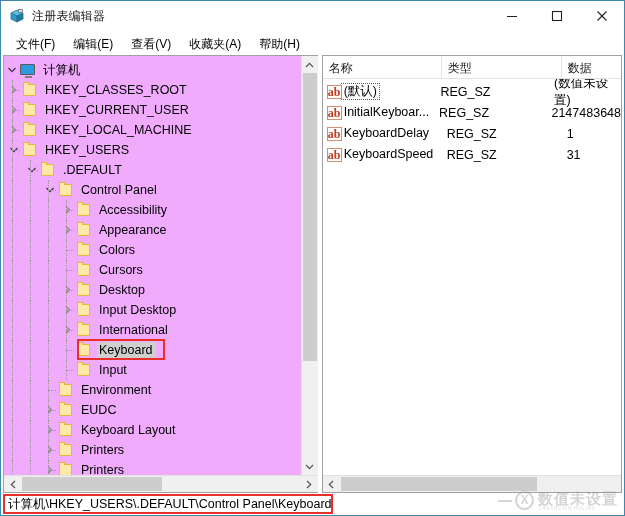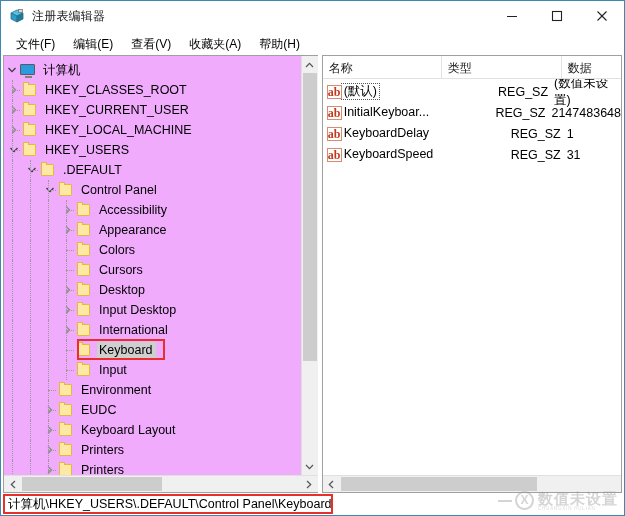--- a/index.html
+++ b/index.html
@@ -306,21 +306,21 @@
     align-items: center;
     position: relative;
   }
   .lc-name {
     width: 118px;
     display: flex;
     align-items: center;
     box-sizing: border-box;
     padding-left: 4px;
   }
-  .lc-type { width: 120px; box-sizing: border-box; padding-left: 6px; font-size: 12.5px; text-align: right; }
+  .lc-type { width: 120px; box-sizing: border-box; padding-left: 6px; font-size: 12.5px; }
   .lc-data { flex: 1 1 auto; box-sizing: border-box; padding-left: 6px; font-size: 12.5px; }
 
   .abicon {
     width: 15px; height: 14px;
     flex: 0 0 auto;
     position: relative;
     background: #ffffff;
     border: 1px solid #d88b6e;
     box-sizing: border-box;
     font-size: 12px;

